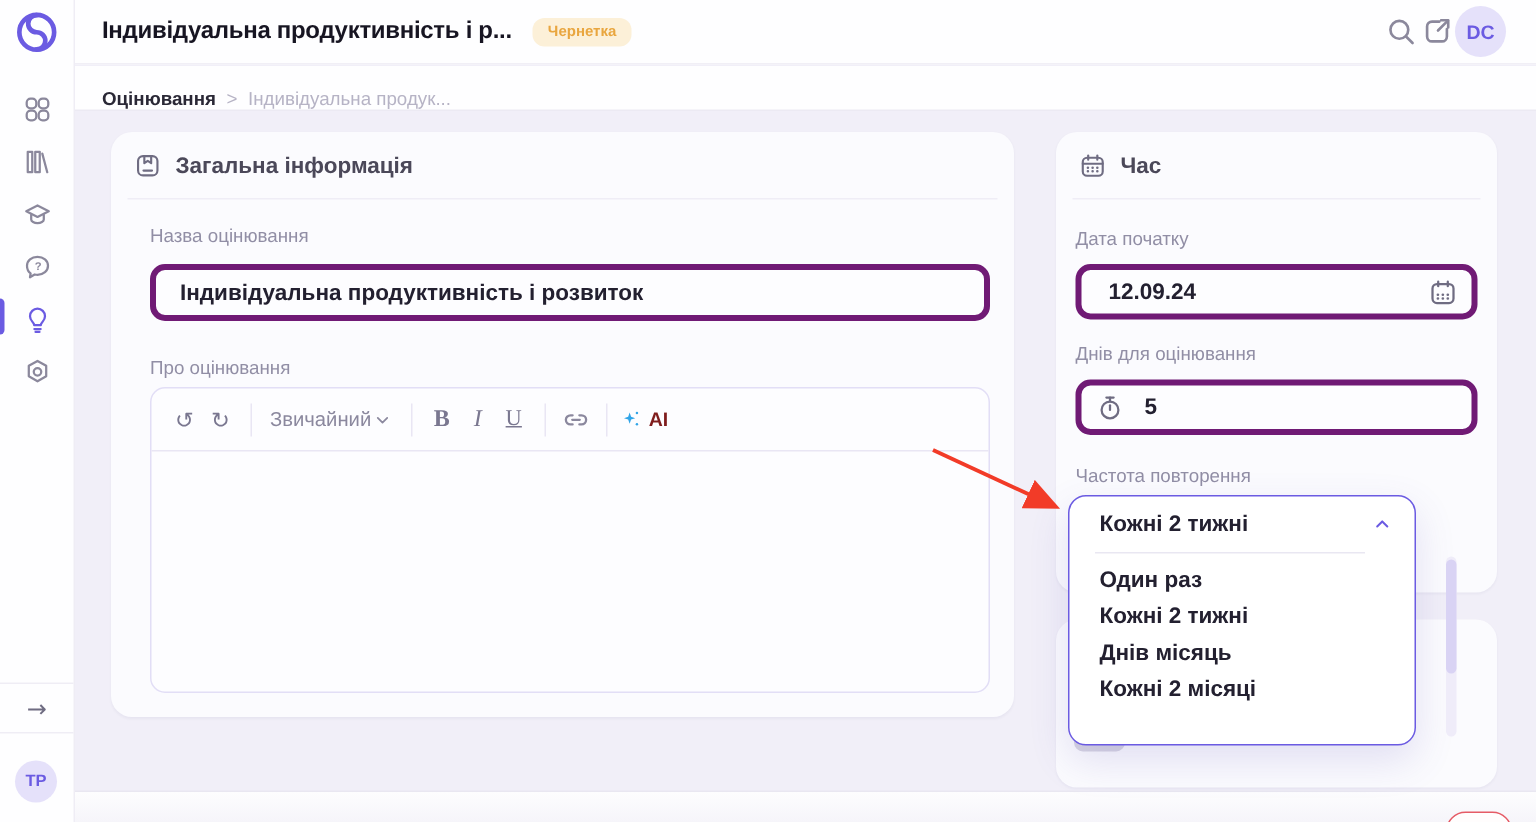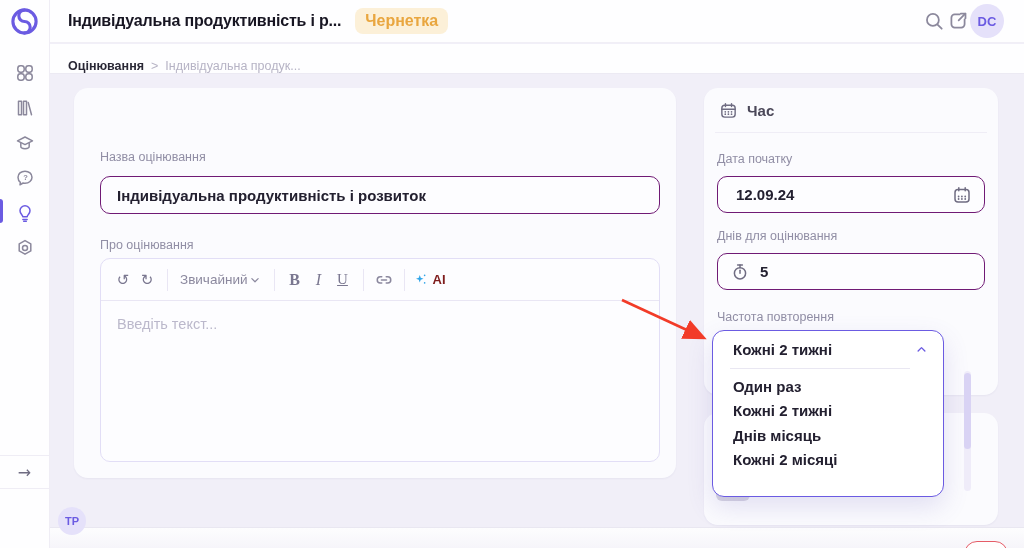--- a/index.html
+++ b/index.html
@@ -20,45 +20,45 @@
   .nav-btn.active svg { stroke:#6B5BE2; }
   .active-bar { position:absolute; left:0; top:199px; width:3px; height:24px;
     background:#6B5BE2; border-radius:0 3px 3px 0; }
   .collapse-row { position:absolute; left:0; top:455px; width:49px; height:34px;
     border-top:1px solid #EFEDF5; border-bottom:1px solid #EFEDF5;
     display:flex; align-items:center; justify-content:center; }
   .collapse-btn { border:none; background:none; font-size:16px; color:#6F6C82; cursor:pointer;
     font-family:"DejaVu Sans", sans-serif; }
   .avatar { border-radius:50%; background:#E5E1FA; color:#6B5BE2; font-weight:700;
     display:flex; align-items:center; justify-content:center; }
-  .avatar.tp { position:absolute; left:10px; top:507px; width:28px; height:28px; font-size:11px;margin-left:48px; }
+  .avatar.tp { position:absolute; left:10px; top:507px; width:28px; height:28px; font-size:11px; }
   
   .topbar { position:absolute; left:50px; top:0; width:974px; height:43px;
     background:#FEFEFF; border-bottom:1px solid #F1EFF6; display:flex; align-items:center; z-index:5; }
   .page-title { margin-left:18px; font-size:16px; font-weight:800; color:#171522; letter-spacing:-0.2px; }
-  .badge { margin-left:14px; background:#FCF0D8; color:#E9A63F; font-size:16px; font-weight:700;
+  .badge { margin-left:14px; background:#FCF0D8; color:#E9A63F; font-size:10px; font-weight:700;
     padding:4px 10px; border-radius:8px; }
   .top-actions { margin-left:auto; display:flex; align-items:center; padding-right:20px; }
   .icon-btn { width:24px; height:24px; background:none; border:none; cursor:pointer;
     display:flex; align-items:center; justify-content:center; }
   .icon-btn svg { stroke:#8B889C; fill:none; stroke-width:1.6; stroke-linecap:round; stroke-linejoin:round; }
   .avatar.dc { width:34px; height:34px; font-size:13px; }
   .breadbar { position:absolute; left:50px; top:44px; width:974px; height:30px;
     background:#FEFEFF; border-bottom:1px solid #ECEAF3; display:flex; align-items:flex-end; z-index:5; }
   .bc-root { margin-left:18px; font-size:12.5px; font-weight:700; color:#2A2836; cursor:pointer; }
   .bc-sep, .bc-current { font-size:12.5px; color:#B6B3C5; margin-left:7px; }
   
   .card { position:absolute; background:#FBFBFE; border-radius:14px;
     box-shadow:0 1px 2px rgba(40,30,90,0.05); }
   .card-head { height:45px; margin:0 11px; border-bottom:1px solid #EFEDF6;
     display:flex; align-items:center; gap:9px; padding-left:4px;
     font-size:15px; font-weight:700; color:#4B4859; }
   .card-head svg { stroke:#6F6C82; fill:none; stroke-width:1.5; stroke-linecap:round; stroke-linejoin:round; }
   .field-label { position:absolute; font-size:12.5px; color:#918EA5; }
-  .text-input { position:absolute; border:1px solid #701a75; border-radius:10px; background:#FDFDFF;
+  .text-input { position:absolute; border:4px solid #701a75; border-radius:10px; background:#FDFDFF;
     font-family:"Liberation Sans",sans-serif; font-size:15px; font-weight:700; color:#232030; outline:none; }
   
   .card-general { left:74px; top:88px; width:602px; height:390px; }
   .gen-name-input { left:26px; top:88px; width:560px; height:38px; padding:0 16px; }
   .editor { position:absolute; left:26px; top:170px; width:560px; height:204px;
     border:1px solid #E2DEF6; border-radius:10px; background:#FDFDFF; }
   .toolbar { height:42px; border-bottom:1px solid #E9E6F4; display:flex; align-items:center;
     padding:0 10px; color:#7A7790; }
   .tb-btn { background:none; border:none; cursor:pointer; color:#7A7790; font-size:15px;
     height:28px; min-width:24px; display:flex; align-items:center; justify-content:center;
@@ -190,20 +190,28 @@
     </div>
   </header>
 
   <div class="breadbar">
     <span class="bc-root">Оцінювання</span>
     <span class="bc-sep">&gt;</span>
     <span class="bc-current">Індивідуальна продук...</span>
   </div>
 
   <section class="card card-general">
+    <div class="card-head">
+      <svg width="19" height="19" viewBox="0 0 20 20">
+        <rect x="3.2" y="3.2" width="13.6" height="13.6" rx="3.5"></rect>
+        <path d="M7.6 3.4v4.8l2.4-1.6 2.4 1.6V3.4"></path>
+          <path d="M7 13.4h6"></path>
+      </svg>
+      <span>Загальна інформація</span>
+    </div>
     <span class="field-label" style="left:26px; top:62px;">Назва оцінювання</span>
     <input class="text-input gen-name-input" value="Індивідуальна продуктивність і розвиток" style="">
     <span class="field-label" style="left:26px; top:150px;">Про оцінювання</span>
 
     <div class="editor">
       <div class="toolbar">
         <button class="tb-btn">↺</button>
         <button class="tb-btn">↻</button>
         <span class="tb-sep"></span>
         <button class="tb-style">
@@ -227,21 +235,20 @@
         <span class="tb-sep"></span>
         <button class="tb-ai">
           <svg width="15" height="15" viewBox="0 0 20 20">
             <path d="M9 4l1.3 3.7L14 9l-3.7 1.3L9 14l-1.3-3.7L4 9l3.7-1.3z" fill="#31A5E8"></path>
             <circle cx="15.5" cy="4.5" r="1.1" fill="#31A5E8"></circle>
             <circle cx="15.5" cy="14.5" r="1.1" fill="#31A5E8"></circle>
           </svg>
           <span>AI</span>
         </button>
       </div>
-      <div class="editor-body">Введіть текст...</div>
     </div>
   </section>
 
   <section class="card card-time">
     <div class="card-head">
       <svg width="19" height="19" viewBox="0 0 20 20">
         <rect x="3" y="4.4" width="14" height="12.6" rx="3"></rect>
         <path d="M3 8.6h14"></path>
           <path d="M6.8 2.8v3"></path>
           <path d="M13.2 2.8v3"></path>

